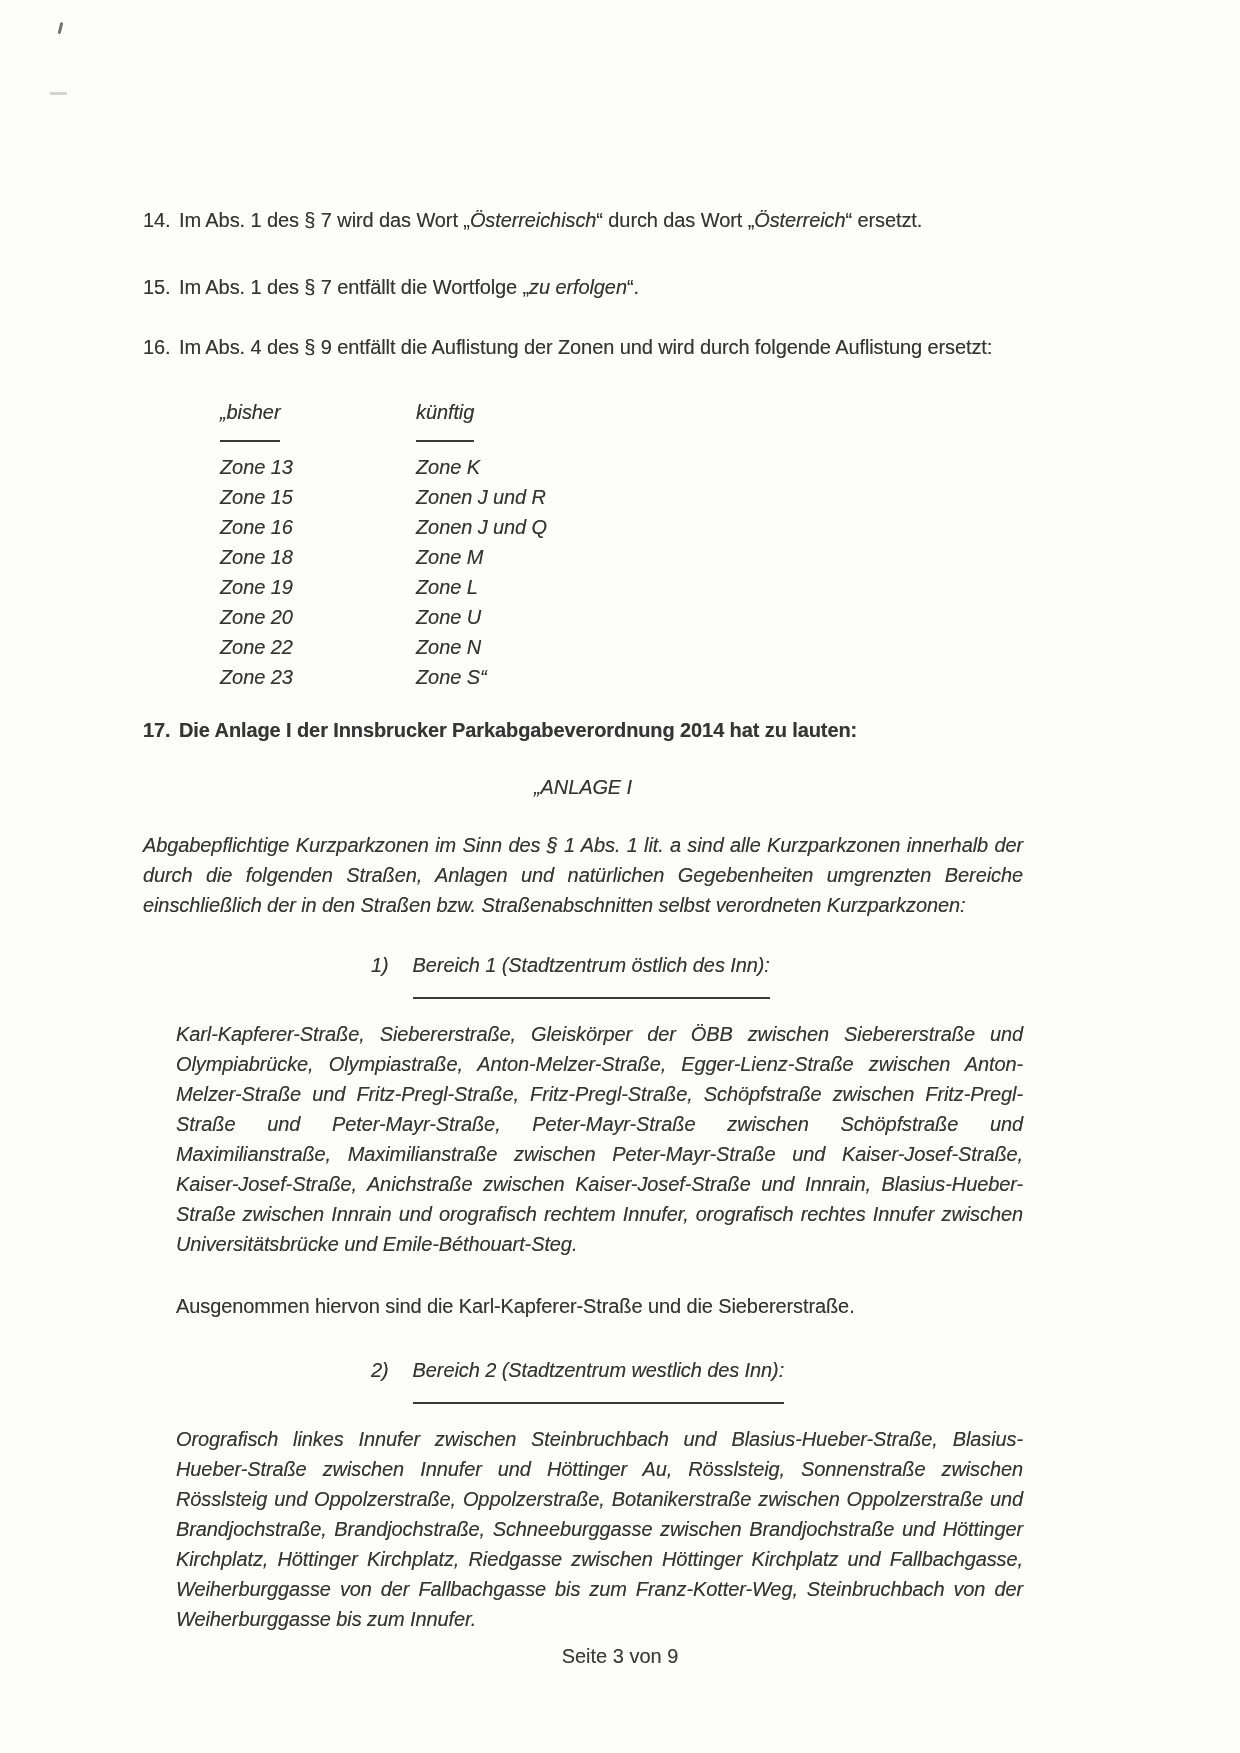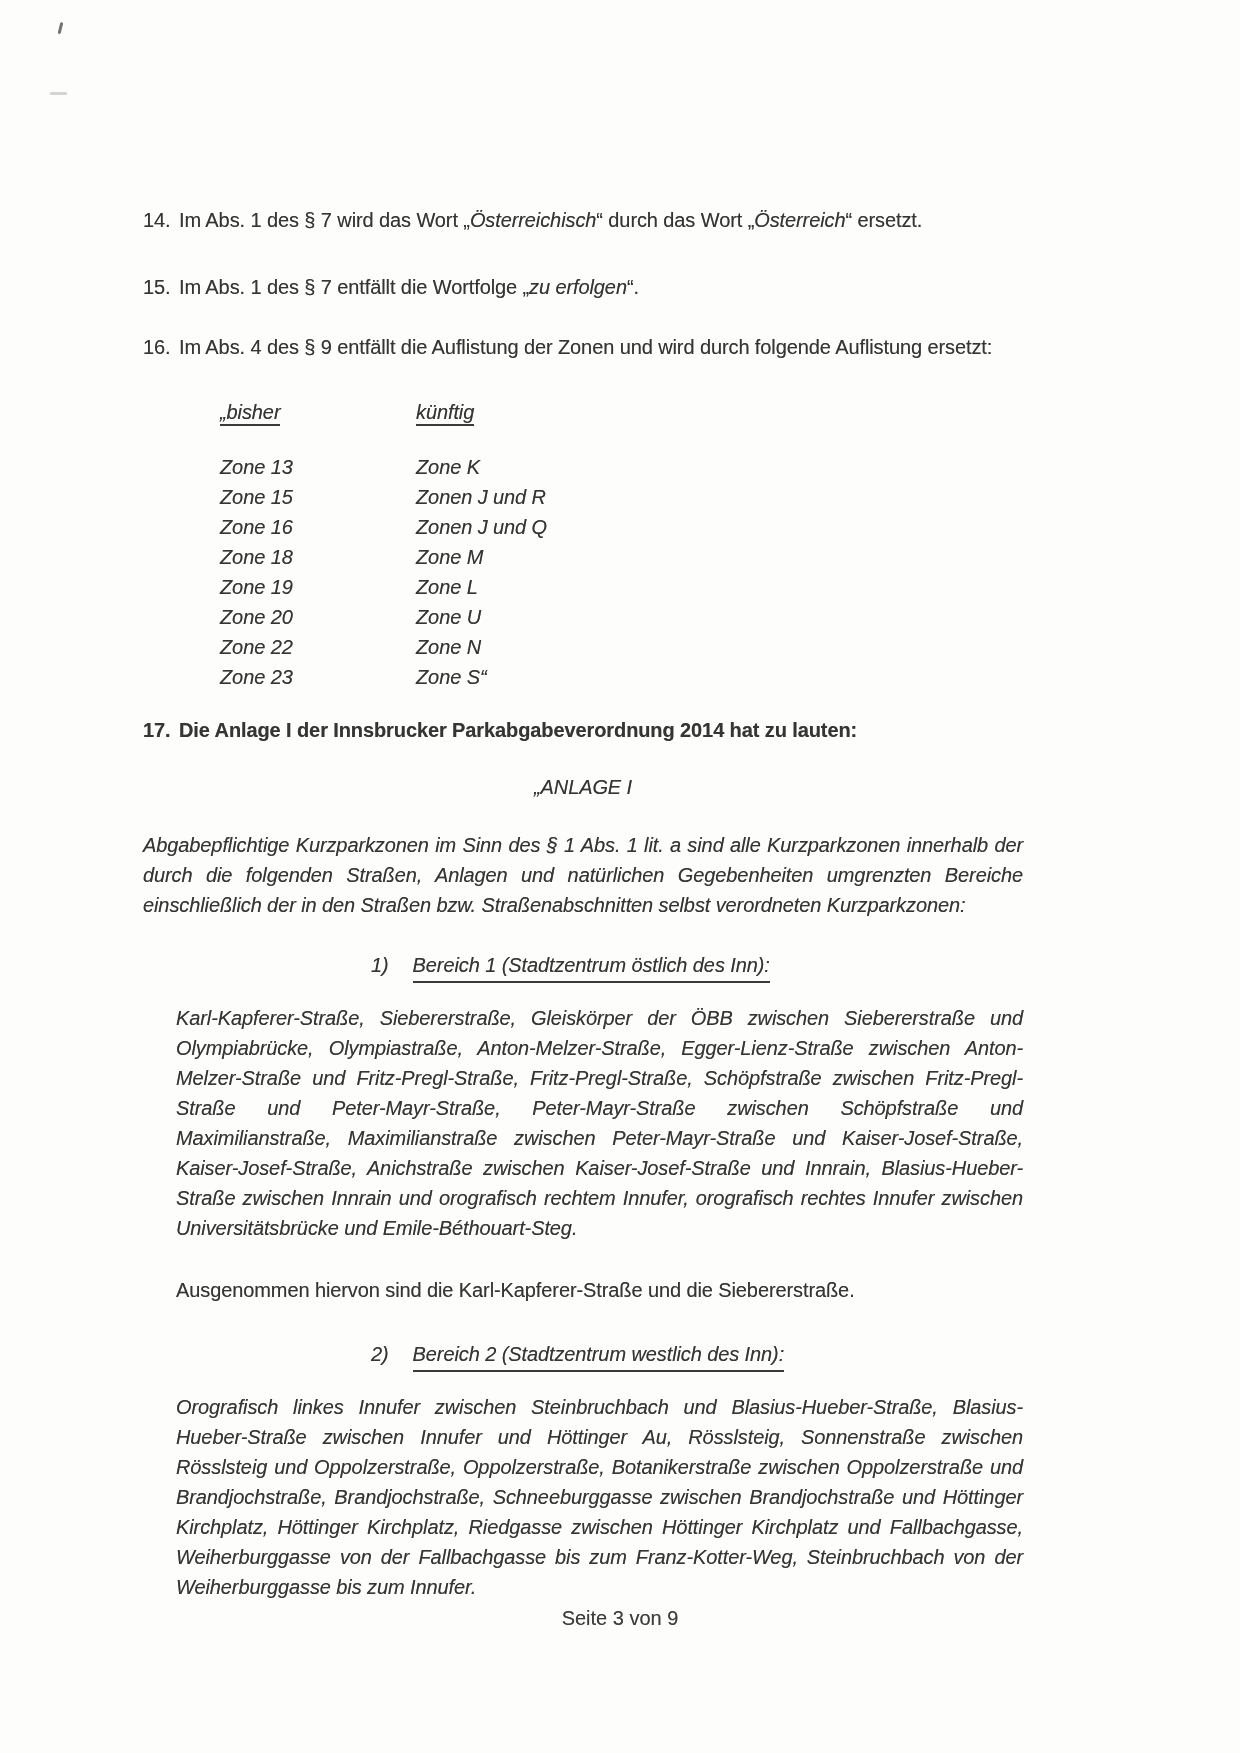--- a/index.html
+++ b/index.html
@@ -16,35 +16,35 @@
     font-size:20px; line-height:30px; letter-spacing:-0.1px;
     text-shadow: 0 0 0.5px rgba(60,60,60,0.55);
   }
   .it { font-style:italic; }
   .item { display:flex; }
   .item .num { flex:0 0 36px; }
   .item .body { flex:1; text-align:justify; }
   .m-i14 { margin-bottom:37px; }
   .m-i15 { margin-bottom:30px; }
   .m-i17 { margin-bottom:27px;font-weight:bold; }
-  .ul { border-bottom:2px solid #3a3a3a; padding-bottom:1px; }
+  .ul { border-bottom:2px solid #3a3a3a; padding-bottom:17px; }
   .zone-table { margin:35px 0 23px 77px; font-style:italic; }
   .zt-row { display:flex; line-height:30px; }
   .zt-head { margin-bottom:25px; }
   .zt-c1 { width:196px; }
   .zt-c2 { flex:1; }
   .anlage-title { text-align:center; font-style:italic; margin-bottom:28px; }
   .intro { font-style:italic; text-align:justify; margin-bottom:30px; }
   .sec-heading { display:flex; margin-left:228px; font-style:italic; margin-bottom:20px; }
   .sec-heading .num { margin-right:24px; }
   .para { font-style:italic; text-align:justify; margin-left:33px; width:847px;margin-top:20px; }
   .m-p1 { margin-bottom:32px; }
   .exception { margin-left:33px; margin-bottom:34px;margin-top:24px; }
   .footer {
-    position:absolute; top:1607px; left:0; width:1240px;
+    position:absolute; top:1645px; left:0; width:1240px;
     text-align:center; font-size:20px; color:#3c3c3c;
     text-shadow: 0 0 0.5px rgba(60,60,60,0.5);
   }
   
   .artifact-tick {
     position:absolute; left:59px; top:22px; width:2.5px; height:12px;
     background:#5a5a5a; transform:rotate(14deg); border-radius:2px; opacity:.85;
   }
   .artifact-dash {
     position:absolute; left:50px; top:92px; width:17px; height:3px;

